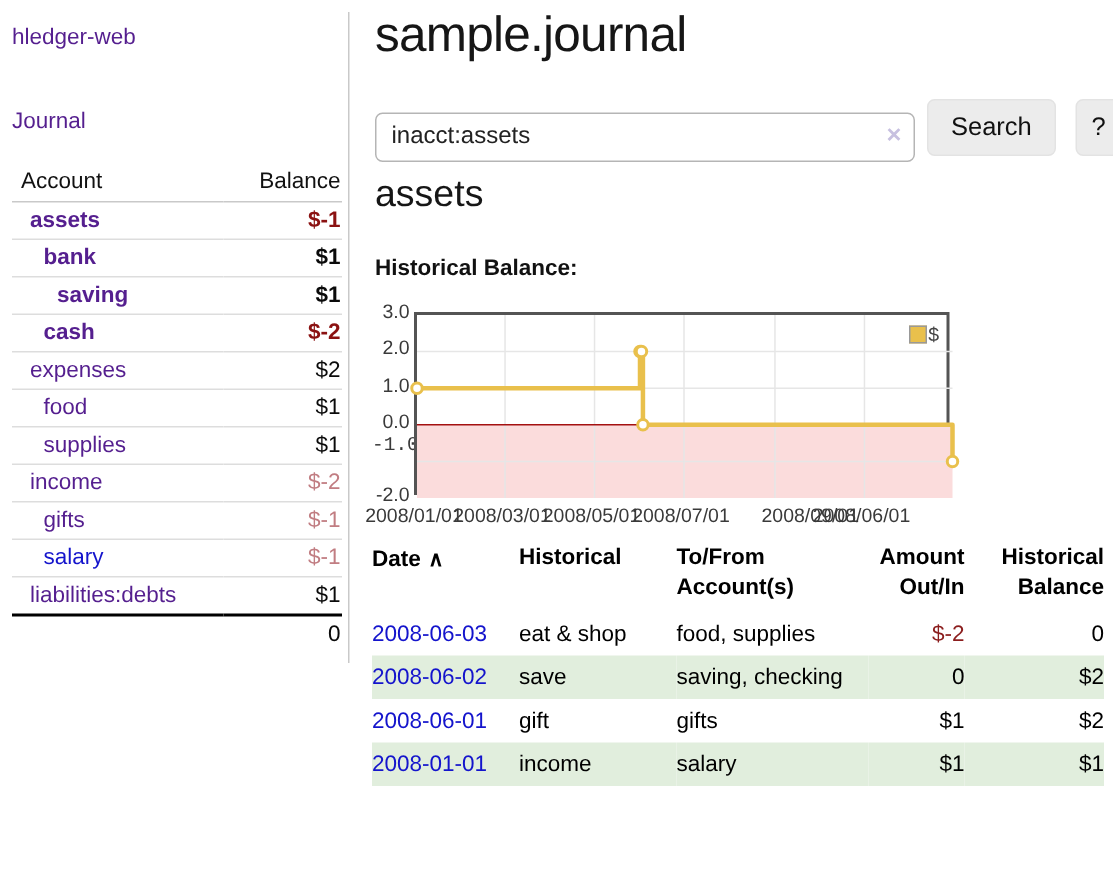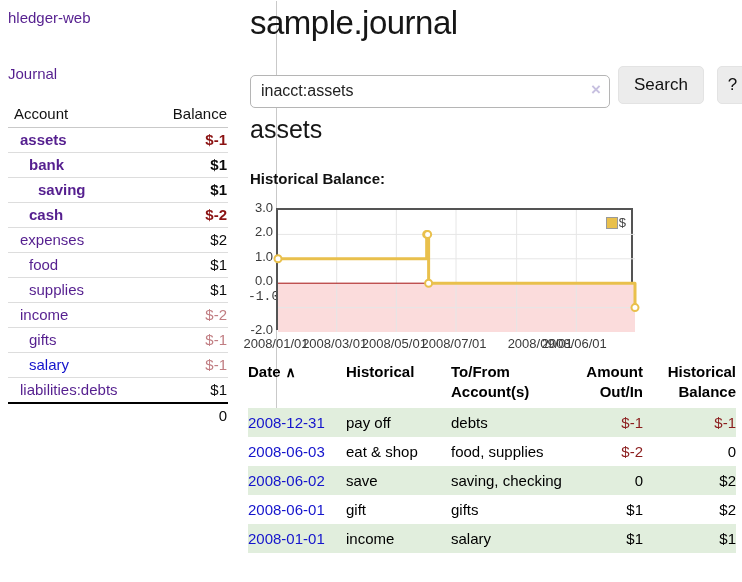--- a/index.html
+++ b/index.html
@@ -5,21 +5,21 @@
   * { box-sizing: border-box; }
   html,body { margin:0; padding:0; }
   body {
     width:742px; height:582px; position:relative; overflow:hidden;
     background:#fff; color:#000;
     font-family:"Liberation Sans", sans-serif;
   }
   a { text-decoration:none; cursor:pointer; }
 
   
-  .sidebar { position:absolute; top:1px; left:0; width:277px; height:434px;
+  .sidebar { position:absolute; top:8px; left:0; width:233px; height:434px;
              border-right:1px solid #c9c9c9; }
   .brand   { position:absolute; top:8px;  left:8px; font-size:15px; color:#551f8f; }
   .journal { position:absolute; top:64px; left:8px; font-size:15px; color:#551f8f; }
   .acct-table { position:absolute; top:100px; left:8px; width:220px;
                 border-collapse:collapse; font-size:15px; }
   .acct-table th { font-weight:normal; color:#111; text-align:left;
                    padding:4px 0 5px 6px; border-bottom:1px solid #c9c9c9; }
   .acct-table th.bal-h { text-align:right; padding-right:1px; }
   .acct-table tbody td { border-top:1px solid #ddd; padding:3px 0; line-height:18px; }
   .acct-table tbody tr:first-child td { border-top:none; }
@@ -227,27 +227,20 @@
             <th class="pad">
               <span>Date</span><span class="sort">∧</span>
             </th>
             <th class="pad">Historical</th>
             <th class="pad">To/From Account(s)</th>
             <th class="num">Amount Out/In</th>
             <th class="num">Historical Balance</th>
           </tr>
         </thead>
         <tbody id="register-rows">
-            <tr class="green">
-              <td class="pad"><a class="date-link">2008-12-31</a></td>
-              <td class="pad">pay off</td>
-              <td class="pad">debts</td>
-              <td class="num neg">$-1</td>
-              <td class="num neg">$-1</td>
-            </tr>
             <tr class="">
               <td class="pad"><a class="date-link">2008-06-03</a></td>
               <td class="pad">eat &amp; shop</td>
               <td class="pad">food, supplies</td>
               <td class="num neg">$-2</td>
               <td class="num">0</td>
             </tr>
             <tr class="green">
               <td class="pad"><a class="date-link">2008-06-02</a></td>
               <td class="pad">save</td>

